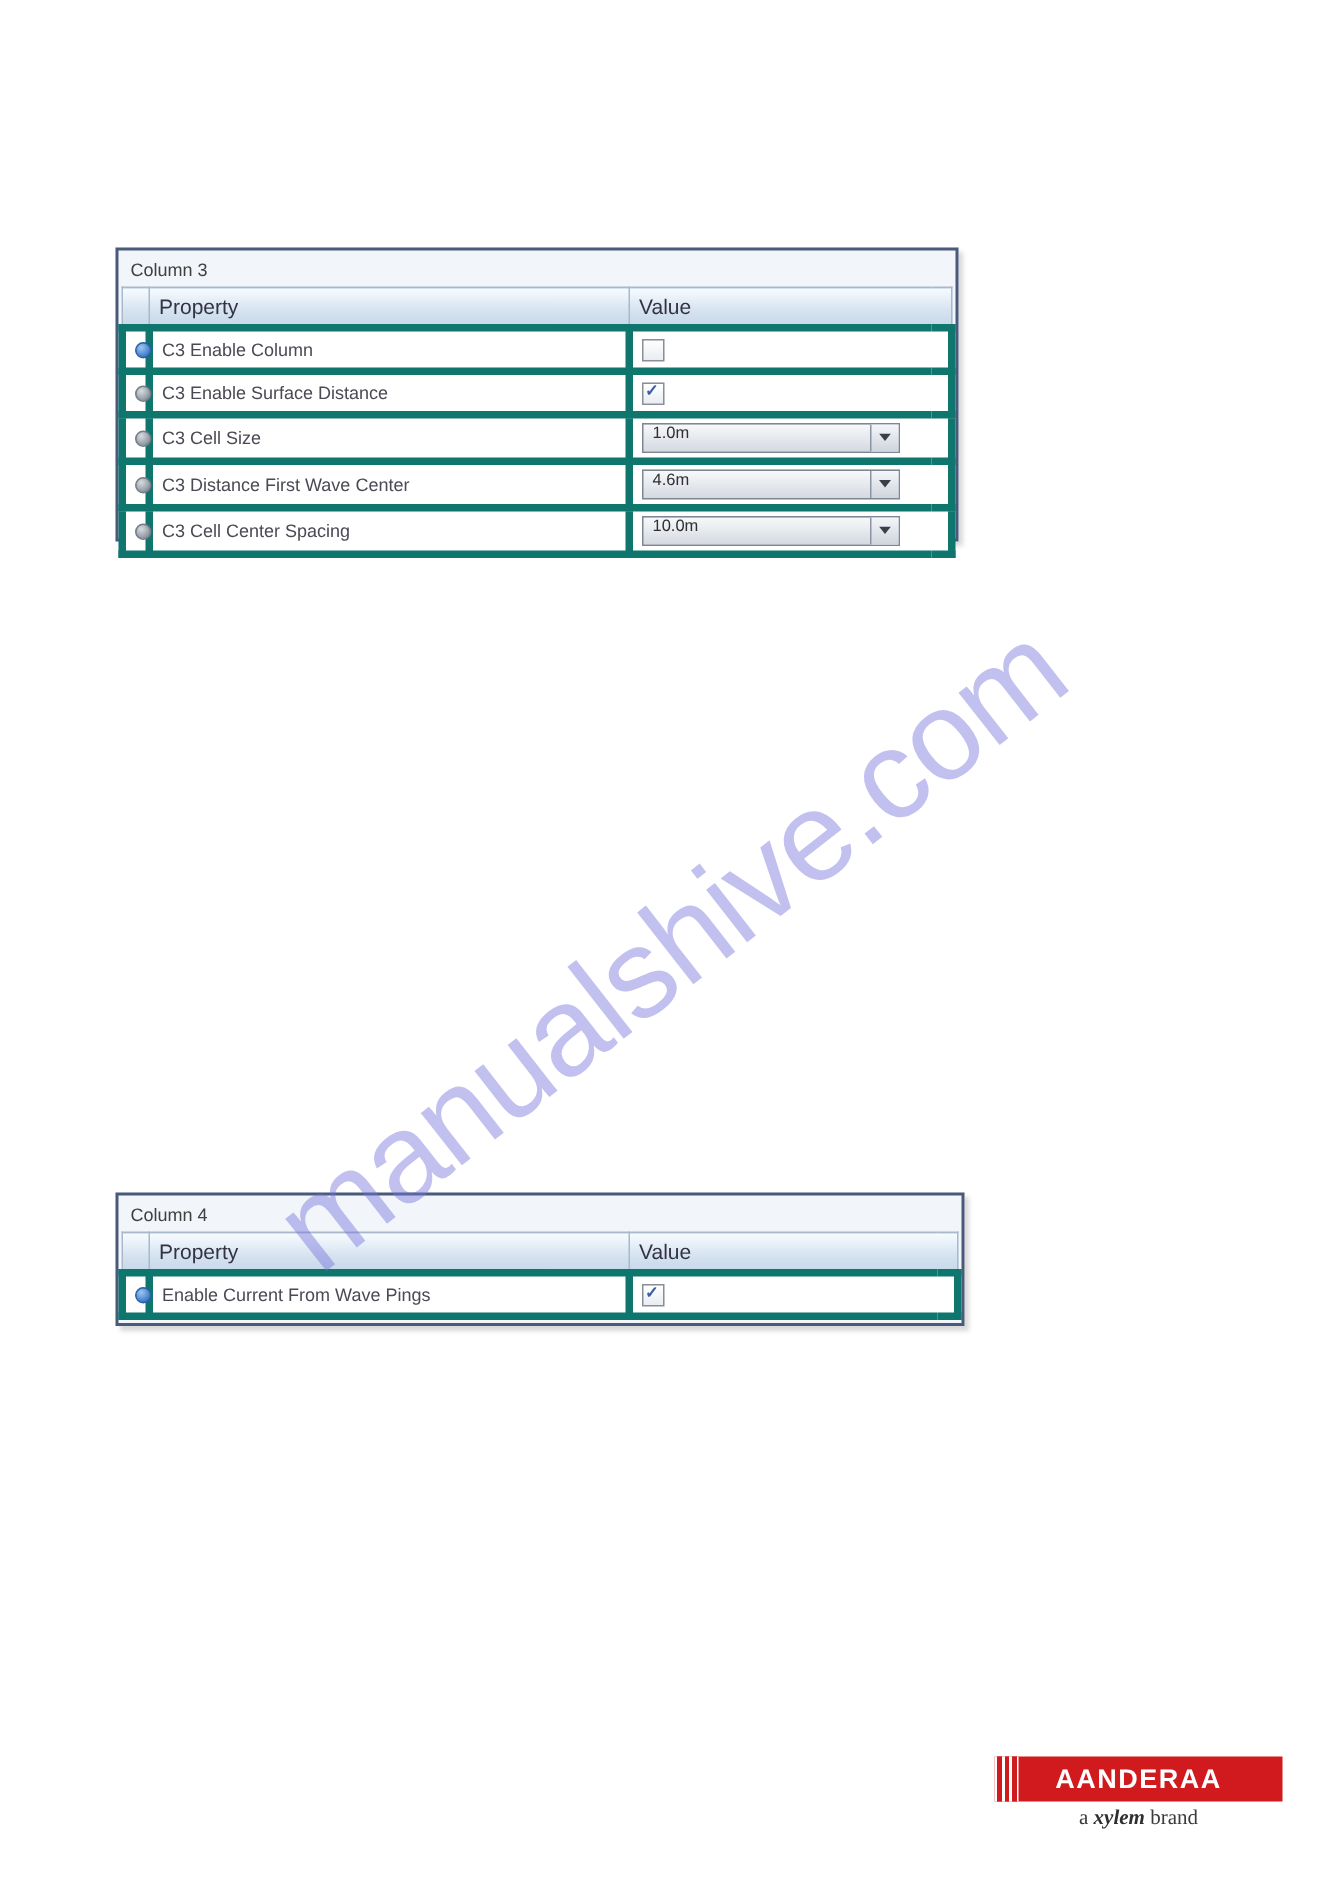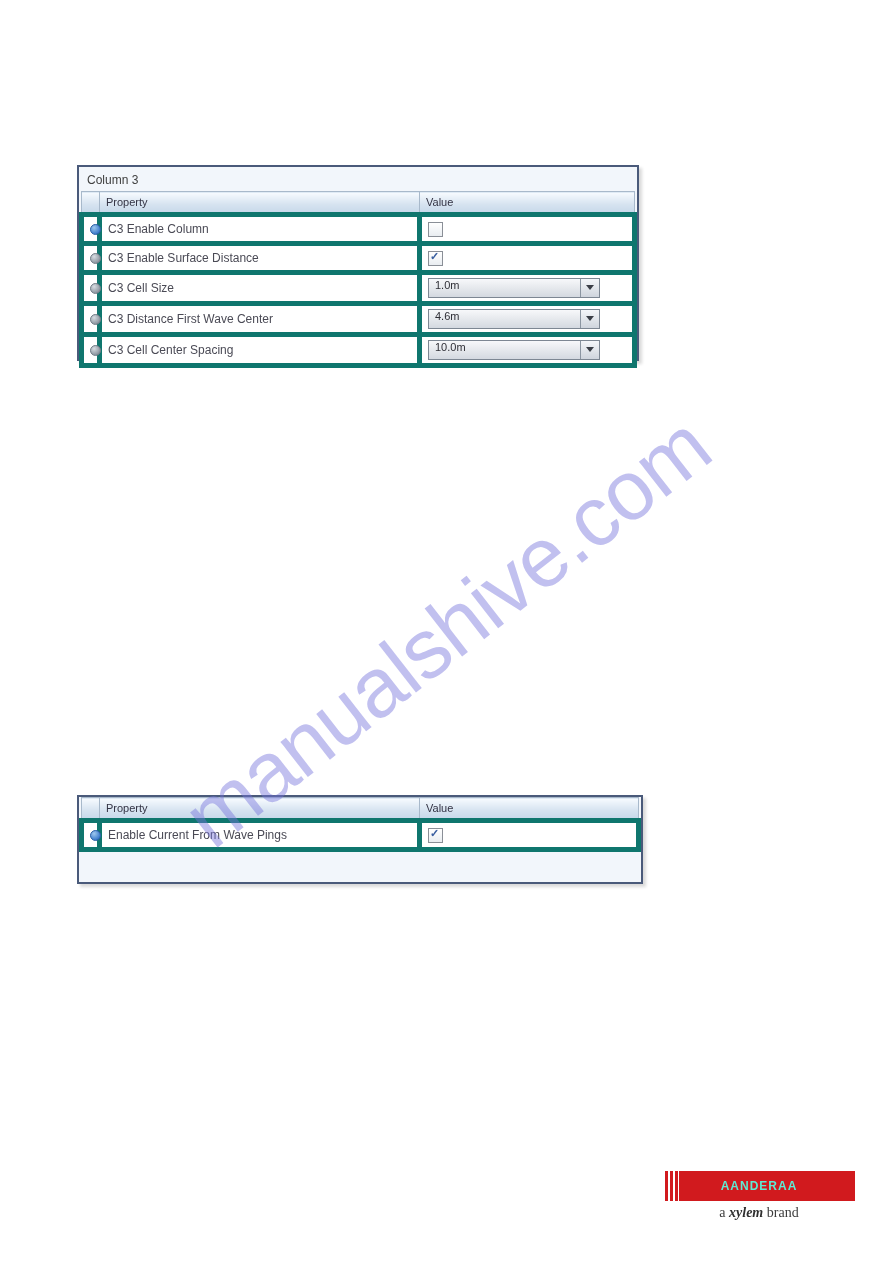--- a/index.html
+++ b/index.html
@@ -1,39 +1,39 @@
 <!DOCTYPE html>
 <html><head>
 <meta charset="utf-8">
 <style>
   html,body{margin:0;padding:0;width:893px;height:1263px;background:#fff;font-family:Verdana,Geneva,sans-serif;font-size:12px;color:#4a4a55;position:relative;overflow:hidden}
   .panel{position:absolute;border:2px solid #4a5a7a;background:#f2f6fb;box-shadow:3px 3px 3px rgba(0,0,0,.15)}
   .p1{left:77px;top:165px;width:558px;height:192px}
   .p2{left:77px;top:795px;width:562px;height:85px}
   .panel-title{font-weight:normal;color:#404040;padding:6px 8px 4px 8px;font-size:12px}
   table{width:100%;border-collapse:collapse;table-layout:fixed}
-  thead td{background:linear-gradient(#f7fbff,#d6e3f0 60%,#c8d9ea);color:#334;font-size:11px;padding:4px 6px;border:1px solid #a8b9cb}
+  thead td{background:linear-gradient(#f7fbff,#d6e3f0 60%,#c8d9ea);color:#334;font-size:14px;padding:4px 6px;border:1px solid #a8b9cb}
   tbody td{background:#fff;border:5px solid #0f766e;padding:3px 6px;height:18px;vertical-align:middle}
   .col-bullet{width:18px;text-align:center}
   .col-prop{width:320px}
   .col-val{}
   .bullet{display:inline-block;width:9px;height:9px;border-radius:50%;vertical-align:middle}
   .bullet.gray{background:radial-gradient(circle at 35% 30%,#d9dde2,#8f98a2 70%,#6b7583);border:1px solid #737c87}
   .bullet.blue{background:radial-gradient(circle at 35% 30%,#9ec7ee,#3f7ecc 70%,#1f57a1);border:1px solid #2c5fa6}
   .chk{display:inline-block;width:13px;height:13px;border:1px solid #8a8f97;background:linear-gradient(#fff,#e9edf1);position:relative;vertical-align:middle}
   .chk.checked::after{content:"\2713";position:absolute;left:1px;top:-2px;font-size:11px;color:#3a5fa0;font-weight:bold}
   .combo{display:flex;width:170px;height:18px;border:1px solid #7d8793;background:linear-gradient(#f7f8fa,#d4d9e0);}
   .combo .val{flex:1;padding:0 6px;font-size:11px;color:#2f2f36}
   .combo .arrow{width:18px;height:18px;border-left:1px solid #8b95a1;display:flex;align-items:center;justify-content:center;background:linear-gradient(#f4f6f9,#cfd5dd)}
   .combo .arrow svg{display:block}
   .watermark{position:absolute;left:50%;top:50%;transform:translate(-50%,-50%) rotate(-38deg);font-size:84px;font-weight:400;color:rgba(118,115,220,.45);letter-spacing:-1px;font-family:Arial,Helvetica,sans-serif;pointer-events:none;white-space:nowrap}
   .logo{position:absolute;right:38px;bottom:42px;width:192px}
   .logo-band{height:30px;background:#d11a1e;display:flex;align-items:center;justify-content:center;position:relative}
   .logo-band .stripe{position:absolute;left:0;top:0;bottom:0;width:16px;background:repeating-linear-gradient(90deg,#fff 0 2px,#d11a1e 2px 5px)}
-  .logo-text{color:#5eead4;font-family:Arial,Helvetica,sans-serif;font-weight:bold;letter-spacing:1px;font-size:12px;margin-left:0}
+  .logo-text{color:#ffffff;font-family:Arial,Helvetica,sans-serif;font-weight:bold;letter-spacing:1px;font-size:18px;margin-left:0}
   .tagline{text-align:center;font-family:Georgia,serif;font-size:14px;color:#3b3b3b;padding-top:4px}
   .tagline .xylem{font-style:italic;font-weight:bold;color:#2f2f2f}
 </style>
 </head>
 <body>
 
 <div class="panel p1">
   <div class="panel-title">Column 3</div>
   <table>
     <colgroup>
@@ -100,20 +100,21 @@
                 </svg>
               </div>
           </div>
         </td>
       </tr>
     </tbody>
   </table>
 </div>
 
 <div class="panel p2">
+  <div class="panel-title">Column 4</div>
   <table>
     <colgroup>
         <col class="col-bullet">
         <col class="col-prop">
         <col class="col-val">
         <col style="width:14px">
       </colgroup>
     <thead>
       <tr>
         <td></td>

